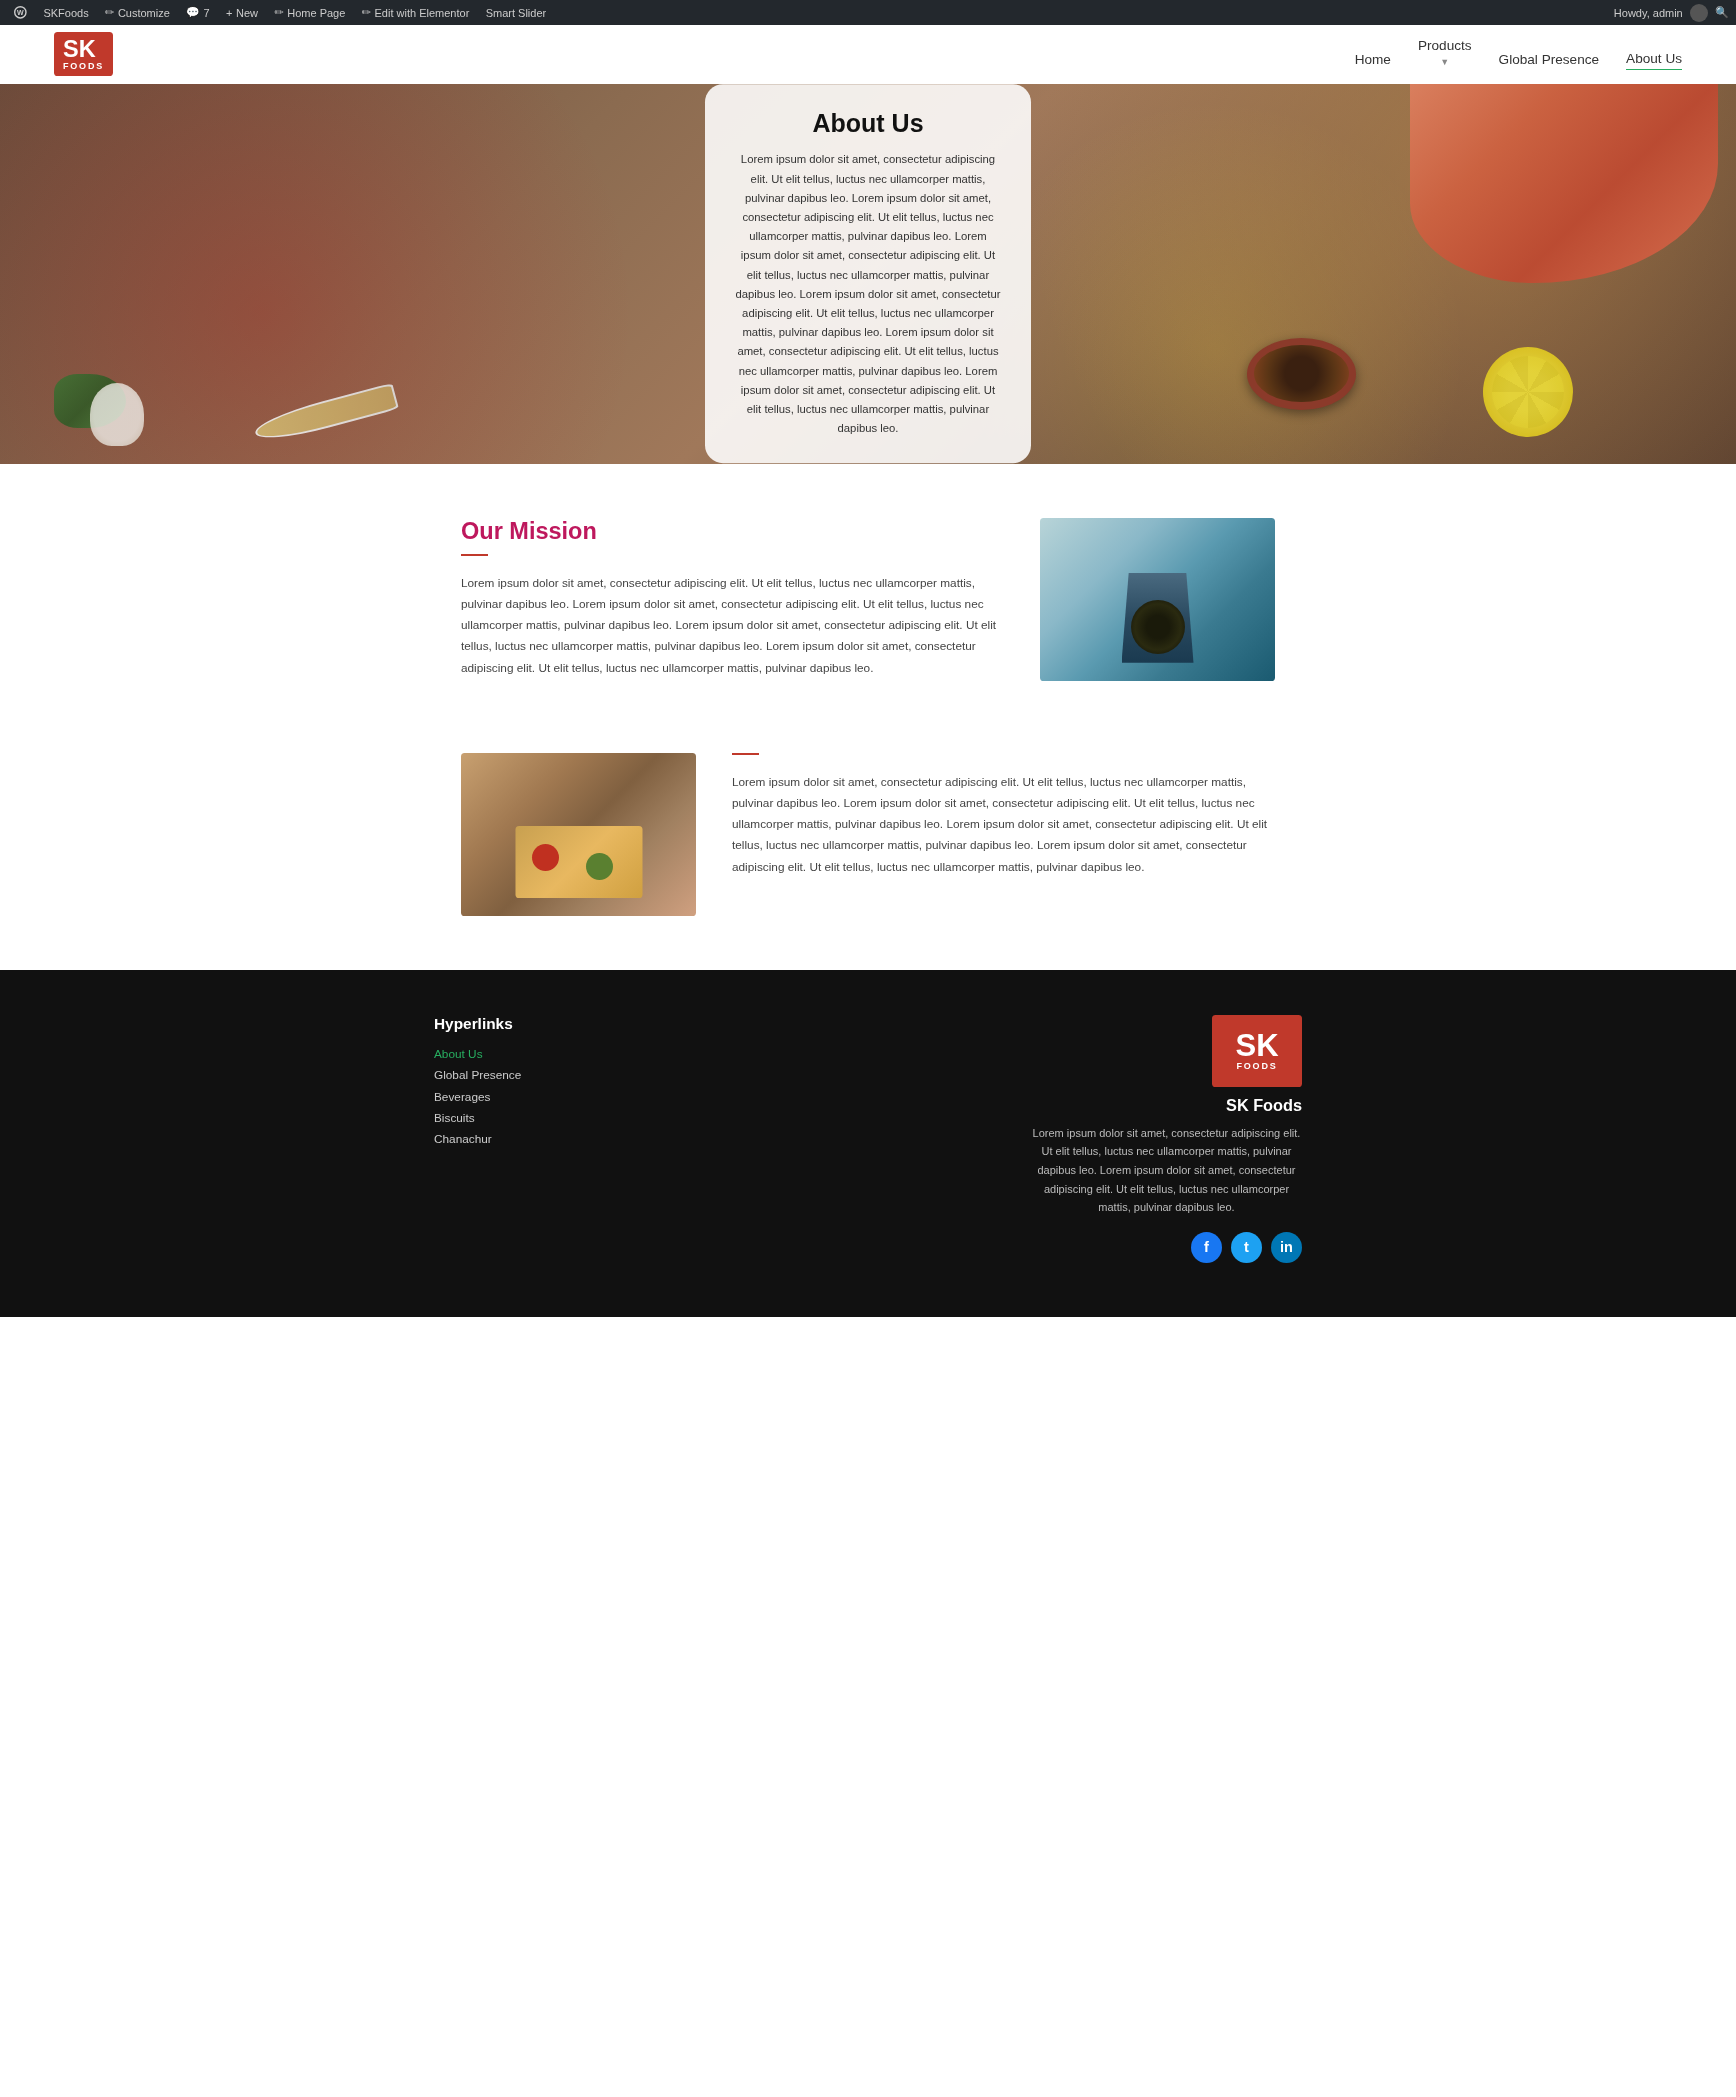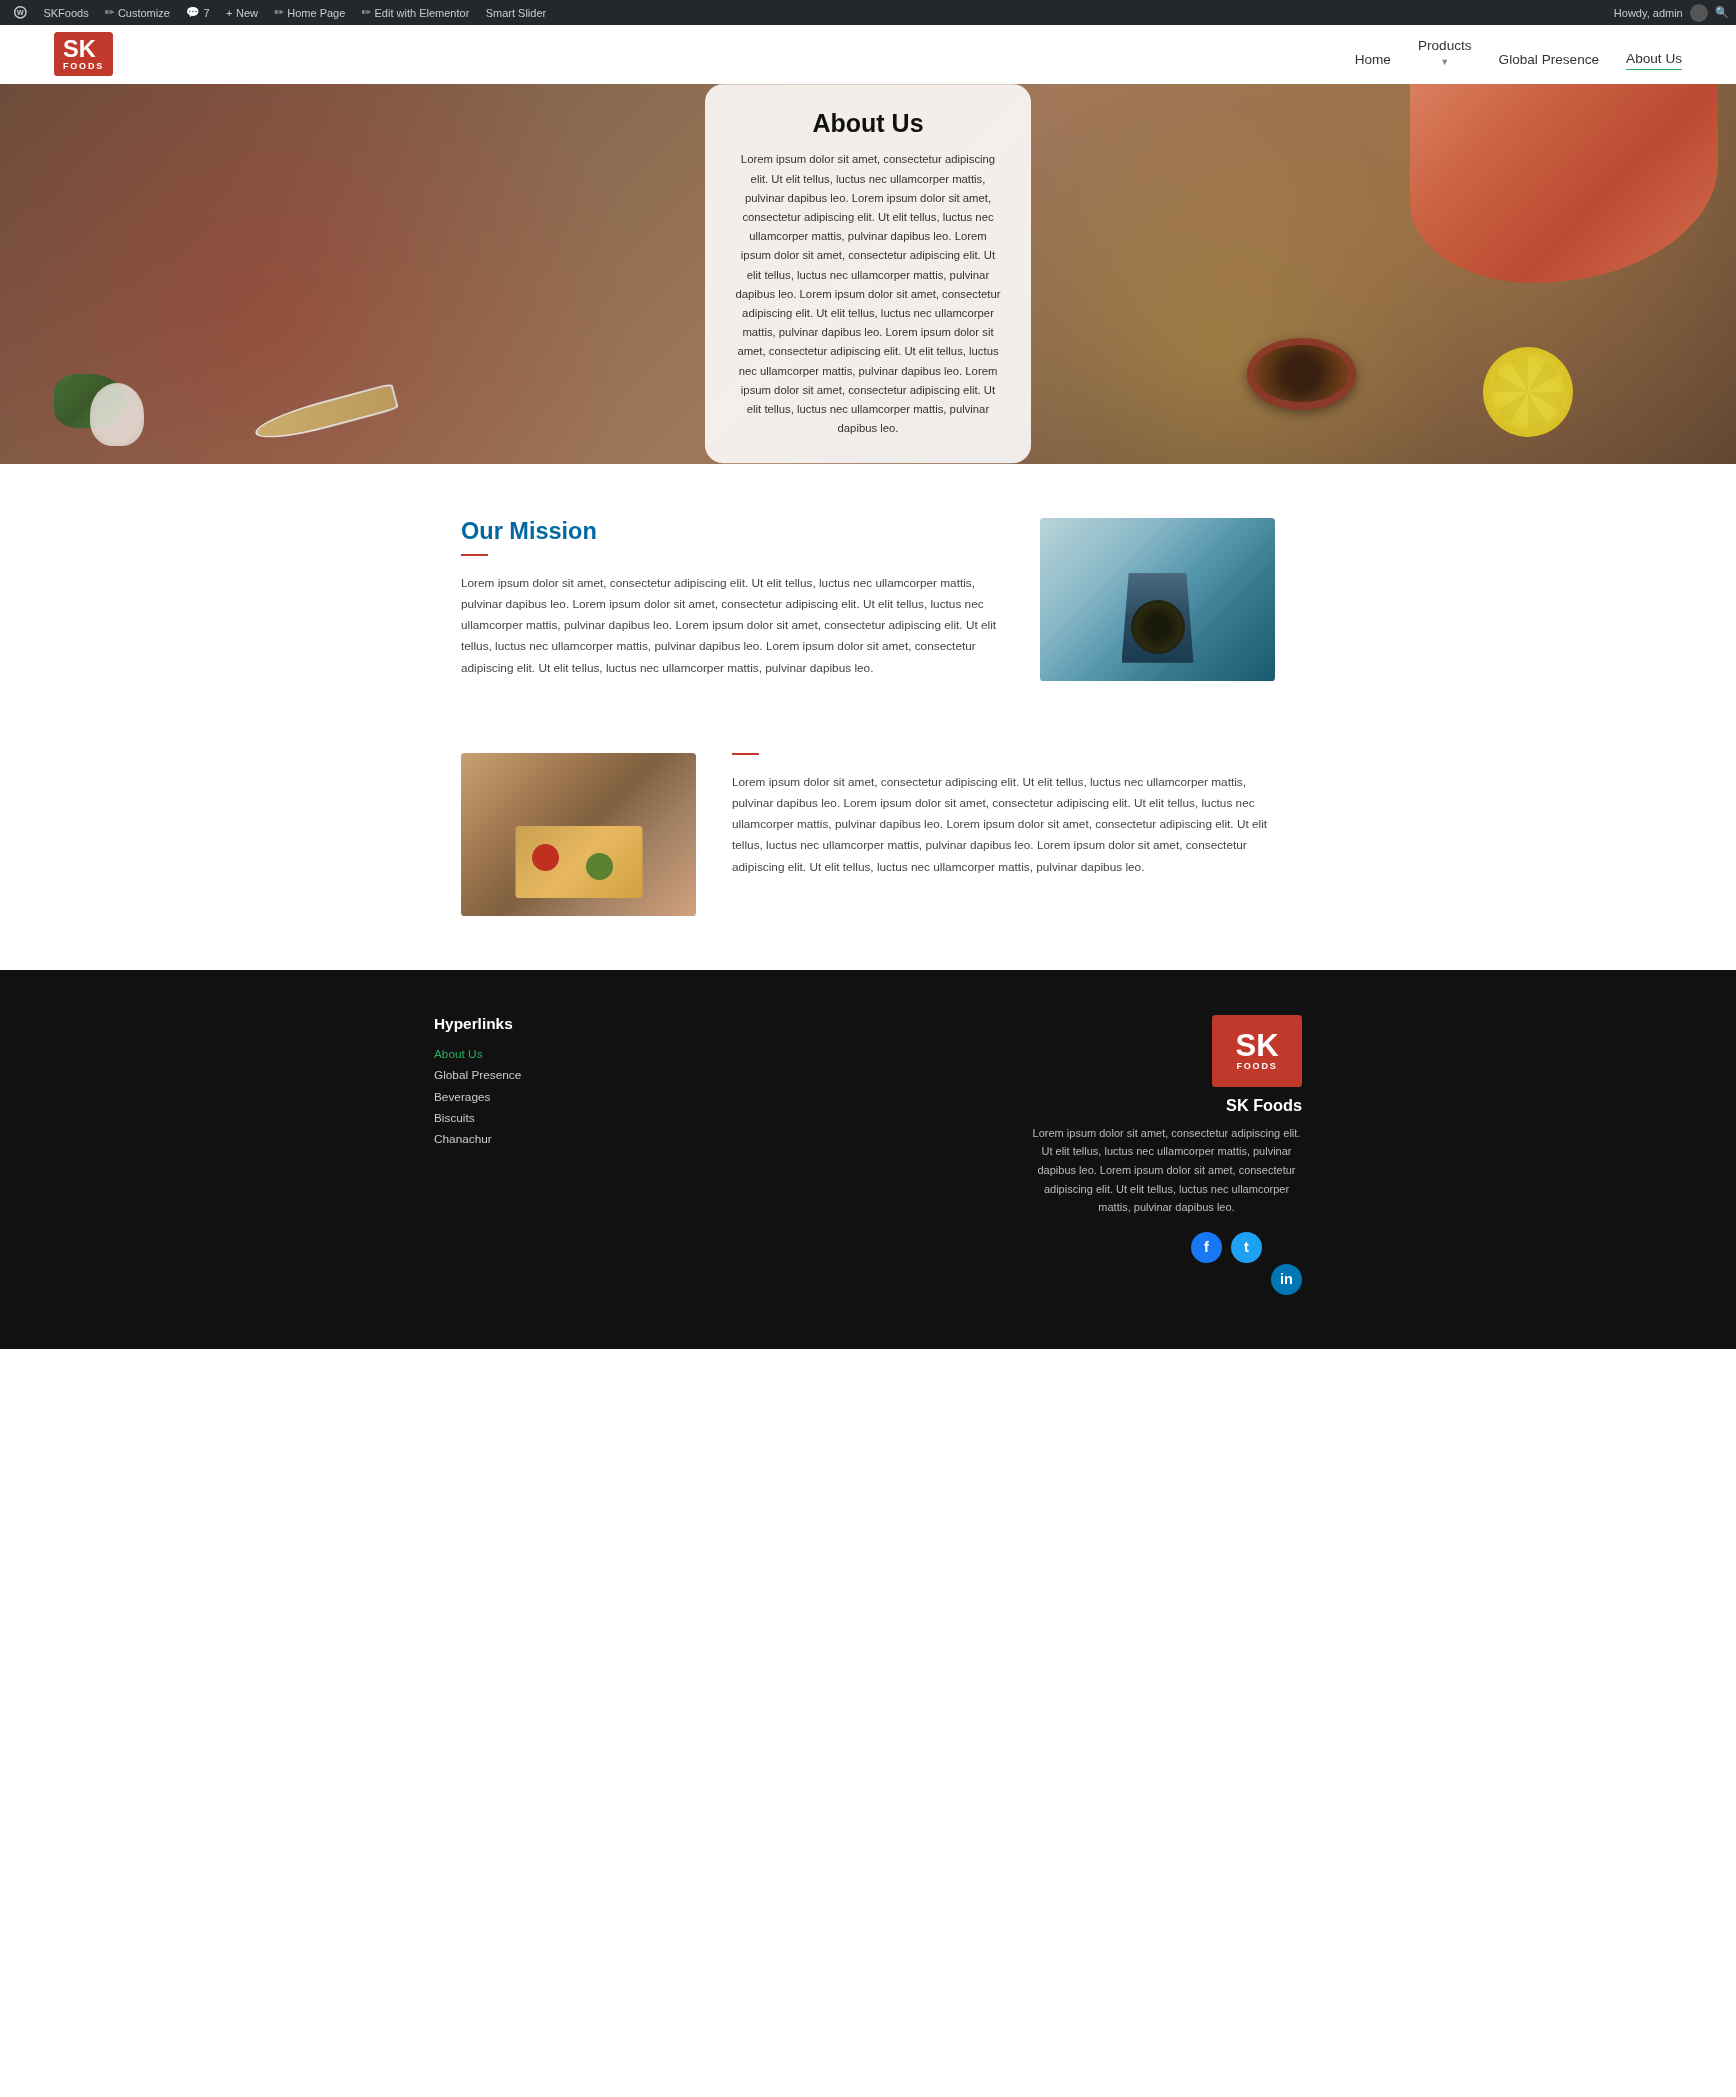--- a/index.html
+++ b/index.html
@@ -242,21 +242,21 @@
       gap: 36px;
       align-items: flex-start;
       padding: 54px 0 36px;
     }
     .mission-text {
       flex: 1;
     }
     .mission-text h2 {
       font-size: 23.5px;
       font-weight: 900;
-      color: #0369a1;
+      color: #be185d;
       margin-bottom: 9px;
     }
     .section-divider {
       width: 27px;
       height: 2.7px;
       background: #c0392b;
       margin-bottom: 16.3px;
     }
     .mission-text p {
       font-size: 11.8px;
@@ -448,21 +448,21 @@
       display: flex;
       align-items: center;
       justify-content: center;
       cursor: pointer;
       font-size: 14.5px;
       font-weight: bold;
       color: #fff;
     }
     .social-fb { background: #1877f2; }
     .social-tw { background: #1da1f2; }
-    .social-li { background: #0077b5; margin-top: 32px; }
+    .social-li { background: #0077b5; }
     .footer-copyright {
       text-align: center;
       color: #666;
       font-size: 11px;
       padding-top: 18px;
       border-top: 0.9px solid #333;
       max-width: 868px;
       margin: 0 auto;
     }
   </style>

